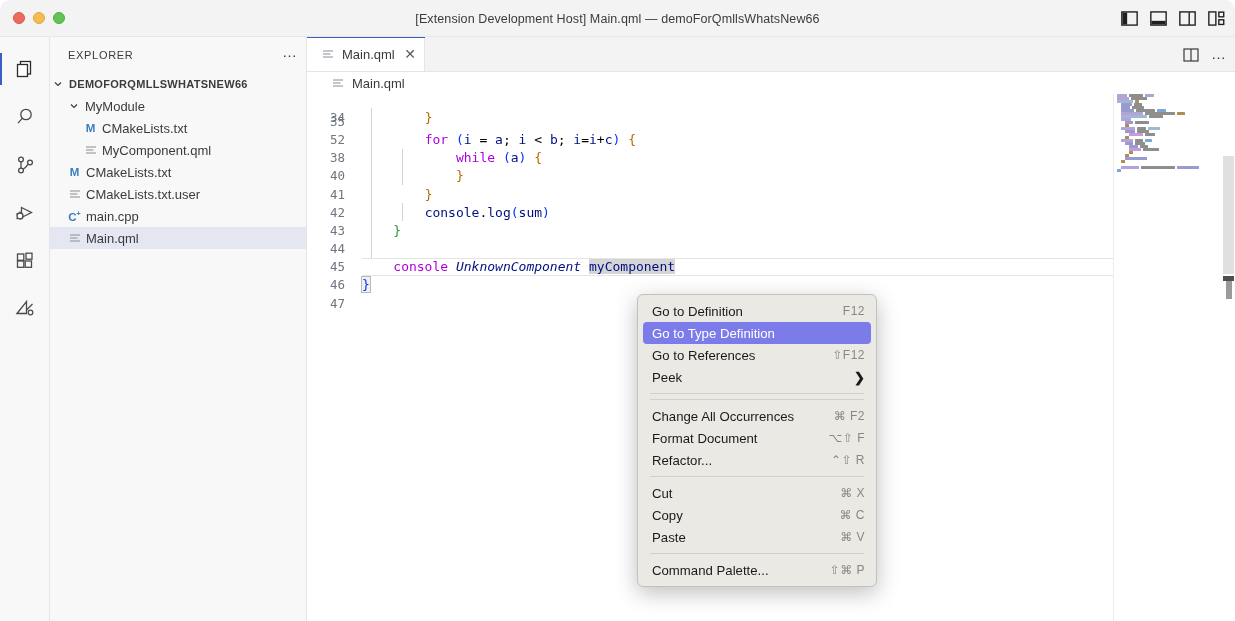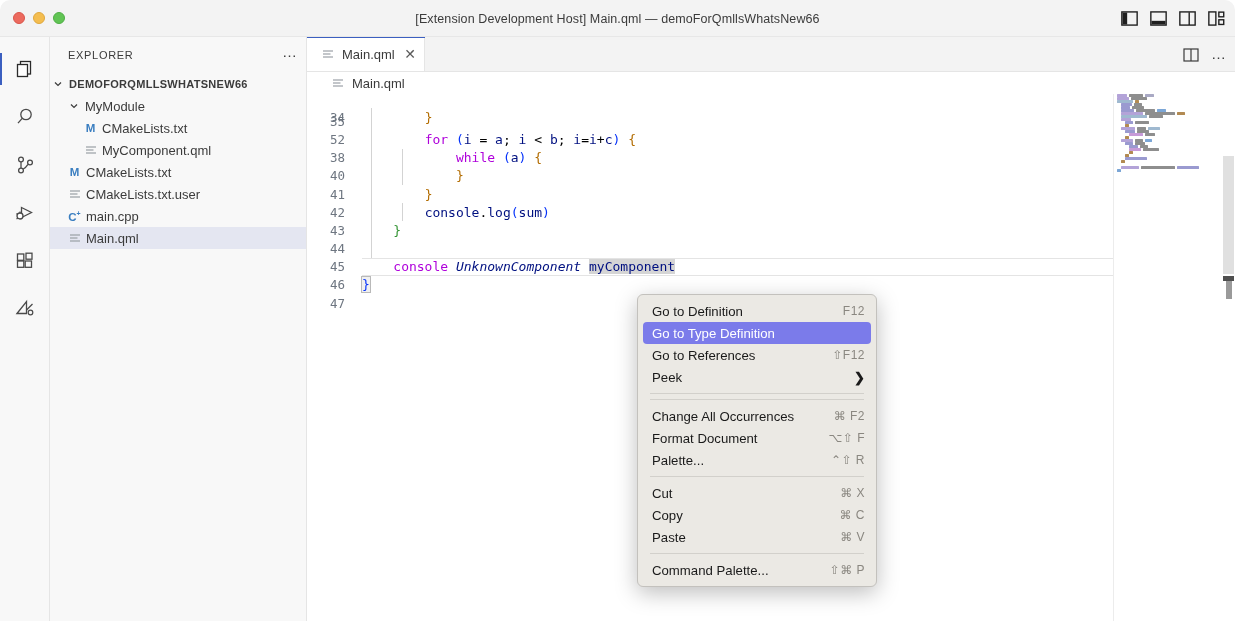--- a/index.html
+++ b/index.html
@@ -605,21 +605,21 @@
       <span class="mlabel">Change All Occurrences</span>
       <span class="mkeys">⌘ F2</span>
     </div>
 
     <div class="mi">
       <span class="mlabel">Format Document</span>
       <span class="mkeys">⌥⇧ F</span>
     </div>
 
     <div class="mi">
-      <span class="mlabel">Palette...</span>
+      <span class="mlabel">Refactor...</span>
       <span class="mkeys">⌃⇧ R</span>
     </div>
 
     <div class="msep"></div>
 
     <div class="mi">
       <span class="mlabel">Cut</span>
       <span class="mkeys">⌘ X</span>
     </div>
 

